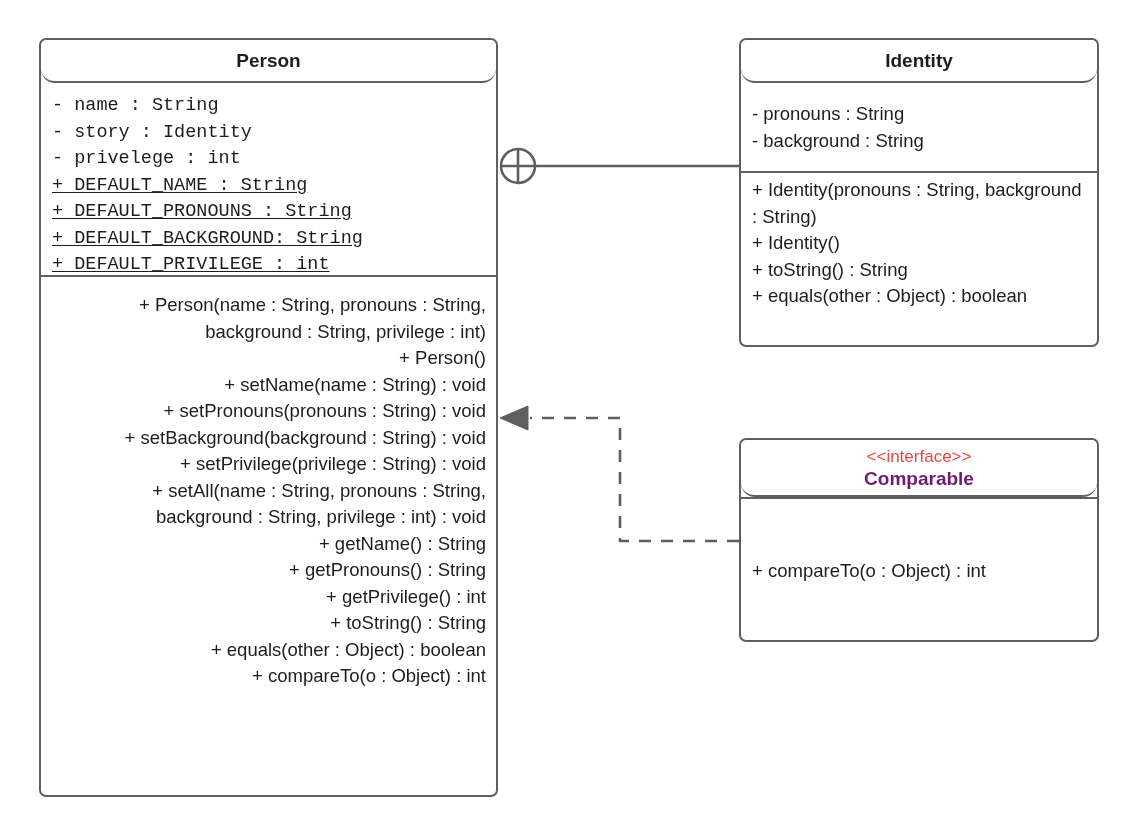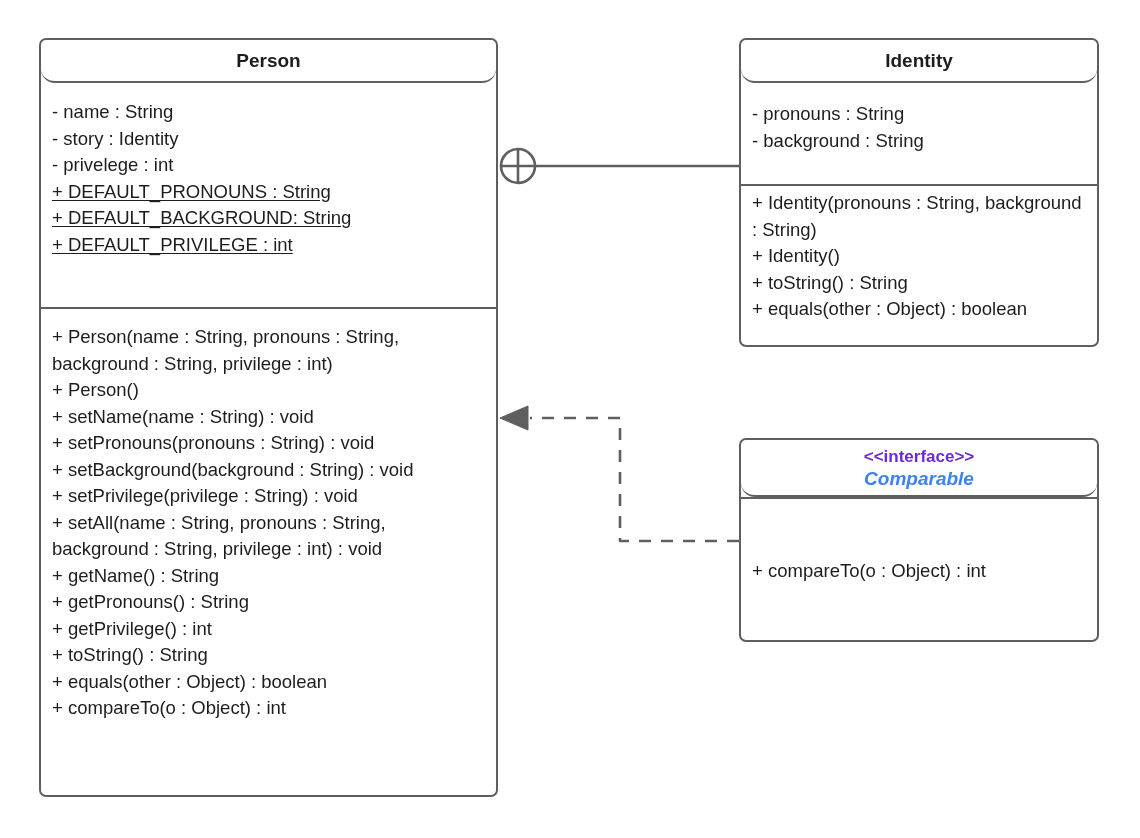--- a/index.html
+++ b/index.html
@@ -39,31 +39,30 @@
     text-align: center;
     color: #1d1d1d;
     font-weight: bold;
     font-size: 19px;
     line-height: 23px;
     border-bottom: 2px solid #5f5f5f;
     padding: 4px 6px;
     border-radius: 14px;
   }
   .uml-stereotype {
-    font-weight: bold;
+    font-weight: normal;
     font-size: 17px;
     line-height: 21px;
-    color: #6d28d9;
+    color: #ef4444;
   }
   .uml-ifname {
     font-weight: bold;
-    font-style: italic;
     font-size: 19px;
     line-height: 23px;
-    color: #3b82f6;
+    color: #701a75;
   }
   .uml-compartment {
     box-sizing: border-box;
     padding: 14px 10px 10px 11px;
     color: #1d1d1d;
     font-size: 18.5px;
     line-height: 26.5px;
   }
   .uml-compartment.divider-top {
     border-top: 2px solid #5f5f5f;
@@ -108,51 +107,52 @@
     <g>
       <path d="M 739 541 L 620 541 L 620 418 L 530 418" fill="none" stroke="#5f5f5f" stroke-width="2.6" stroke-dasharray="12 10" stroke-linecap="butt" stroke-linejoin="round"></path>
       <polygon points="500,418 528,406 528,430" fill="#5f5f5f" stroke="#5f5f5f" stroke-width="1"></polygon>
     </g>
   </svg>
 
   <div class="uml-class" id="class-person" style="left:39px; top:38px; width:459px; height:759px;">
 
     <div class="uml-header" style="height:43px;">Person</div>
 
-    <div class="uml-compartment" id="person-attributes" style="height:224px; padding-top:16px;">
+    <div class="uml-compartment" id="person-attributes" style="height:192px; padding-top:10px;font-family:Liberation Mono, monospace;">
       <div class="uml-member">- name : String</div>
       <div class="uml-member">- story : Identity</div>
       <div class="uml-member">- privelege : int</div>
+      <div class="uml-member static">+ DEFAULT_NAME : String</div>
       <div class="uml-member static">+ DEFAULT_PRONOUNS : String</div>
       <div class="uml-member static">+ DEFAULT_BACKGROUND: String</div>
       <div class="uml-member static">+ DEFAULT_PRIVILEGE : int</div>
     </div>
 
-    <div class="uml-compartment divider-top" id="person-methods" style="flex:1; padding-top:15px;">
+    <div class="uml-compartment divider-top" id="person-methods" style="flex:1; padding-top:15px;text-align:right;">
       <div class="uml-member">+ Person(name : String, pronouns : String, background : String, privilege : int)</div>
       <div class="uml-member">+ Person()</div>
       <div class="uml-member">+ setName(name : String) : void</div>
       <div class="uml-member">+ setPronouns(pronouns : String) : void</div>
       <div class="uml-member">+ setBackground(background : String) : void</div>
       <div class="uml-member">+ setPrivilege(privilege : String) : void</div>
       <div class="uml-member">+ setAll(name : String, pronouns : String, background : String, privilege : int) : void</div>
       <div class="uml-member">+ getName() : String</div>
       <div class="uml-member">+ getPronouns() : String</div>
       <div class="uml-member">+ getPrivilege() : int</div>
       <div class="uml-member">+ toString() : String</div>
       <div class="uml-member">+ equals(other : Object) : boolean</div>
       <div class="uml-member">+ compareTo(o : Object) : int</div>
     </div>
   </div>
 
   <div class="uml-class" id="class-identity" style="left:739px; top:38px; width:360px; height:309px;">
 
     <div class="uml-header" style="height:43px;">Identity</div>
 
-    <div class="uml-compartment" id="identity-attributes" style="height:101px; padding-top:18px;border-radius:12px;">
+    <div class="uml-compartment" id="identity-attributes" style="height:88px; padding-top:18px;border-radius:12px;">
       <div class="uml-member">- pronouns : String</div>
       <div class="uml-member">- background : String</div>
     </div>
 
     <div class="uml-compartment divider-top" id="identity-methods" style="flex:1; padding-top:4px;">
       <div class="uml-member">+ Identity(pronouns : String, background : String)</div>
       <div class="uml-member">+ Identity()</div>
       <div class="uml-member">+ toString() : String</div>
       <div class="uml-member">+ equals(other : Object) : boolean</div>
     </div>

